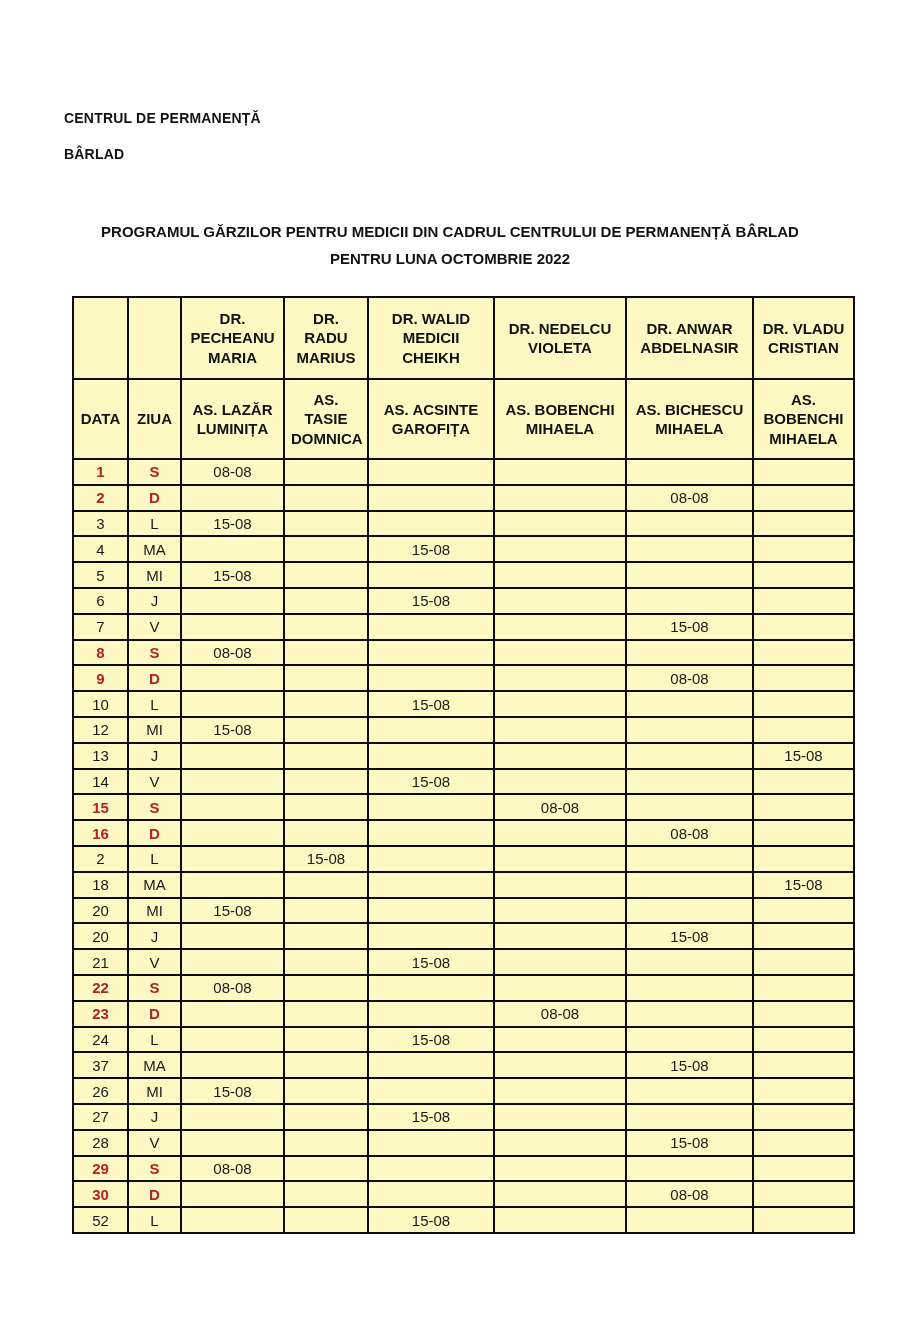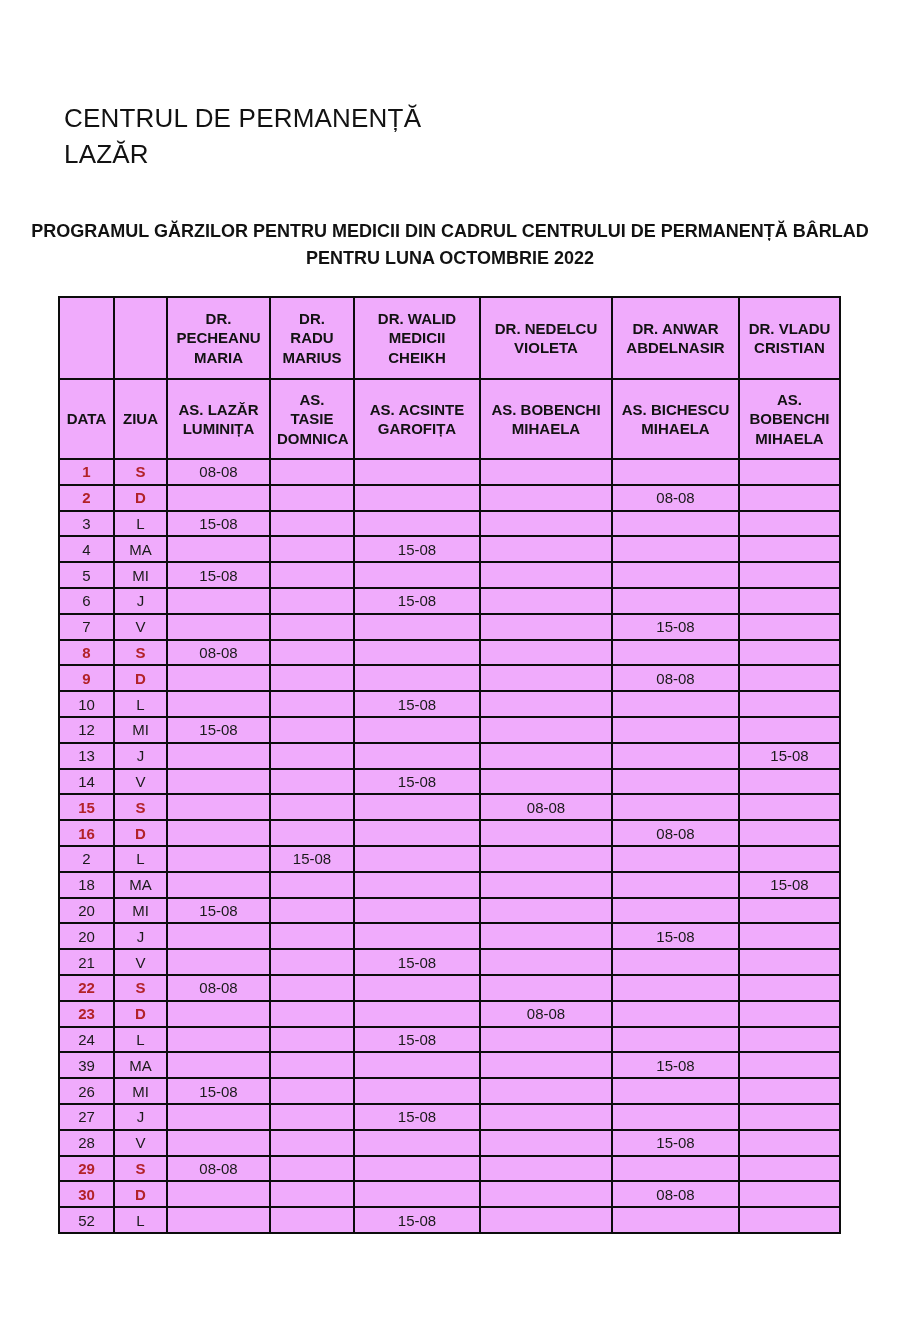--- a/index.html
+++ b/index.html
@@ -10,47 +10,47 @@
     position: relative;
     font-family: "Liberation Sans", sans-serif;
     color: #161616;
   }
   .page { position: absolute; inset: 0; background: #ffffff; }
 
   .org-title {
     position: absolute;
     left: 64px;
     top: 100px;
-    font-size: 26px;
-    font-weight: 400;
+    font-size: 14px;
+    font-weight: 700;
     line-height: 36px;
     letter-spacing: 0.2px;
     color: #121212;
   }
 
   .schedule-title {
     position: absolute;
     left: 0;
     top: 218px;
     width: 900px;
     text-align: center;
-    font-size: 18px;
+    font-size: 15px;
     font-weight: 700;
     line-height: 27px;
     color: #121212;
   }
 
   table.schedule {
     position: absolute;
-    left: 58px;
+    left: 72px;
     top: 296px;
     width: 781px;
     border-collapse: collapse;
     table-layout: fixed;
-    background: #f0abfc;
+    background: #fef9c3;
   }
   table.schedule th, table.schedule td {
     border: 2px solid #0c0c0c;
     text-align: center;
     vertical-align: middle;
     overflow: hidden;
   }
   col.w-data { width: 55px; }
   col.w-ziua { width: 53px; }
   col.w-c0 { width: 103px; }
@@ -83,21 +83,21 @@
   }
   tbody td.c-data, tbody td.c-ziua { font-weight: 400; }
 </style>
 </head>
 <body>
 
 <div class="page">
 
   <div class="org-title">
     <div>CENTRUL DE PERMANENȚĂ</div>
-    <div>LAZĂR</div>
+    <div>BÂRLAD</div>
   </div>
 
   <div class="schedule-title">
     <div>PROGRAMUL GĂRZILOR PENTRU MEDICII DIN CADRUL CENTRULUI DE PERMANENȚĂ BÂRLAD</div>
     <div>PENTRU LUNA OCTOMBRIE 2022</div>
   </div>
 
   <table class="schedule">
     <colgroup>
       <col class="w-data">
@@ -356,21 +356,21 @@
           <td class="c-data">24</td>
           <td class="c-ziua">L</td>
           <td class="c-shift"></td>
           <td class="c-shift"></td>
           <td class="c-shift">15-08</td>
           <td class="c-shift"></td>
           <td class="c-shift"></td>
           <td class="c-shift"></td>
         </tr>
         <tr>
-          <td class="c-data">39</td>
+          <td class="c-data">37</td>
           <td class="c-ziua">MA</td>
           <td class="c-shift"></td>
           <td class="c-shift"></td>
           <td class="c-shift"></td>
           <td class="c-shift"></td>
           <td class="c-shift">15-08</td>
           <td class="c-shift"></td>
         </tr>
         <tr>
           <td class="c-data">26</td>

